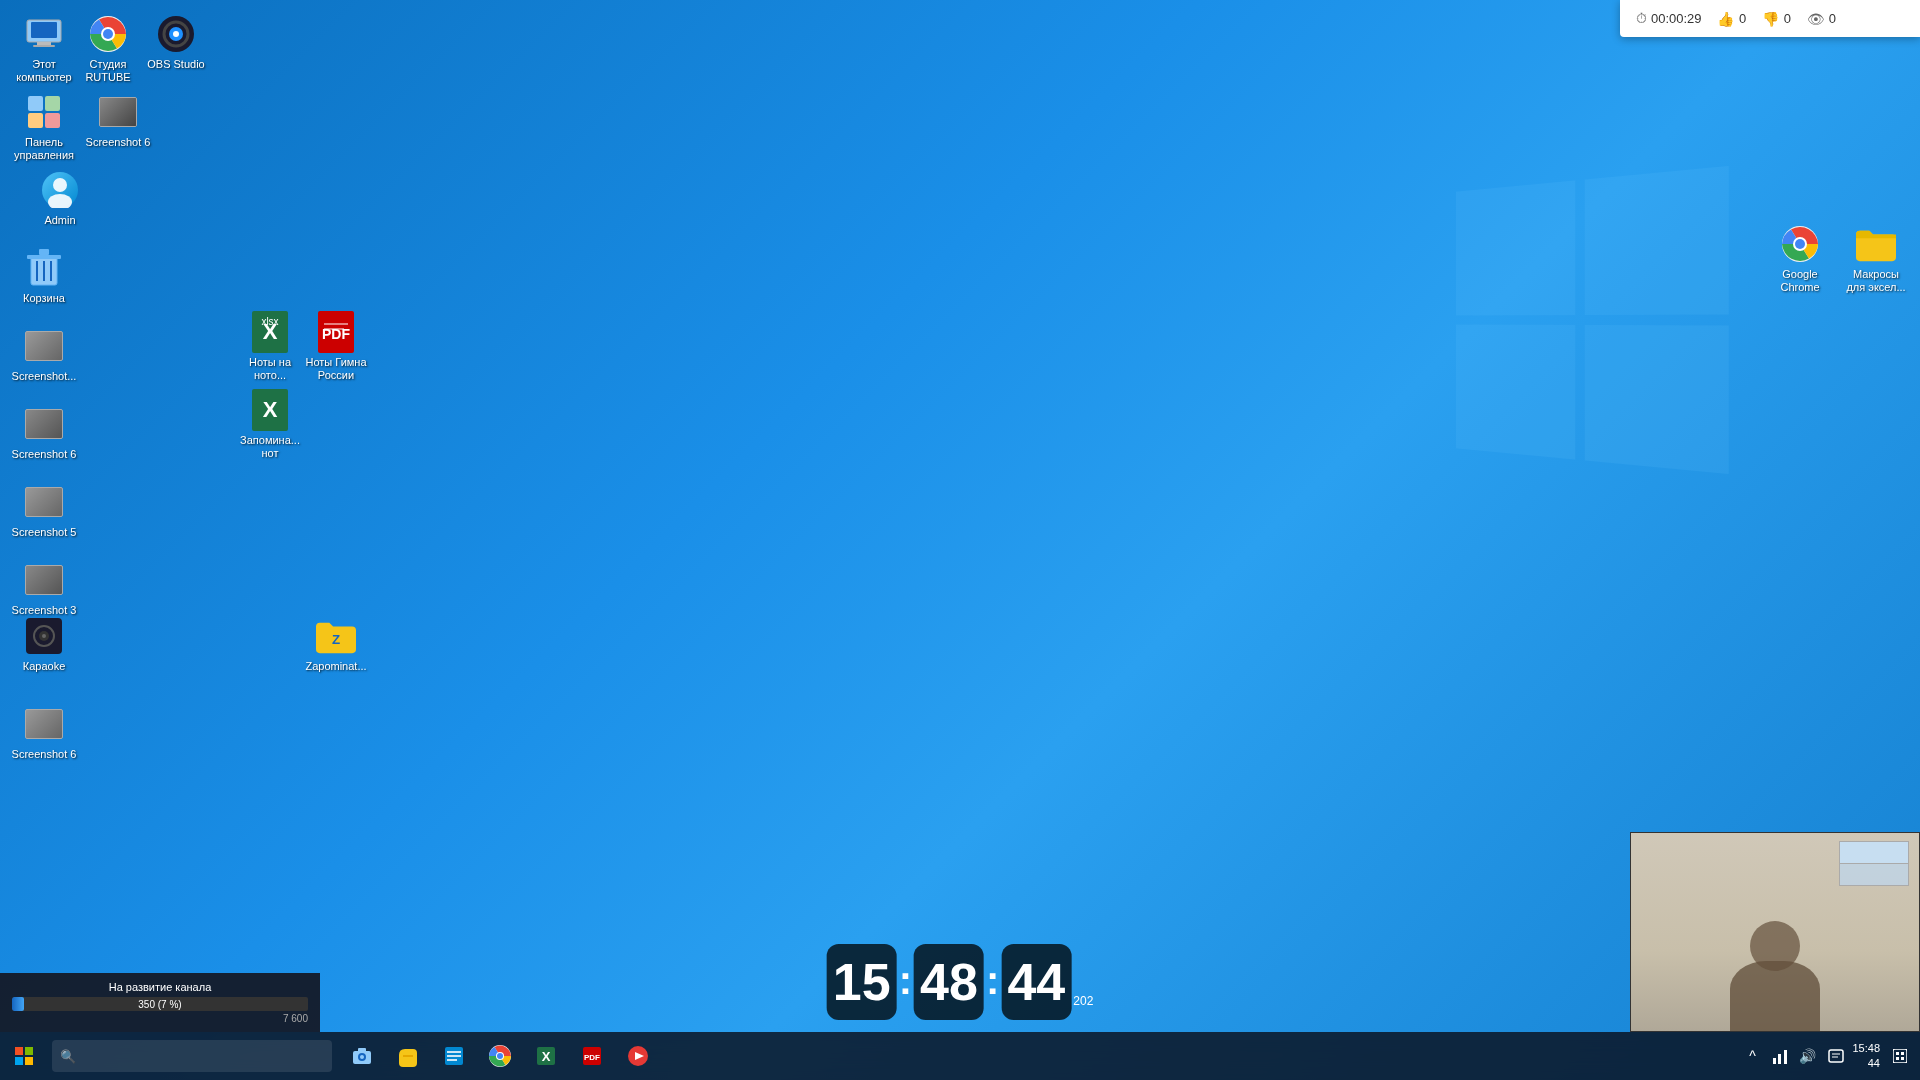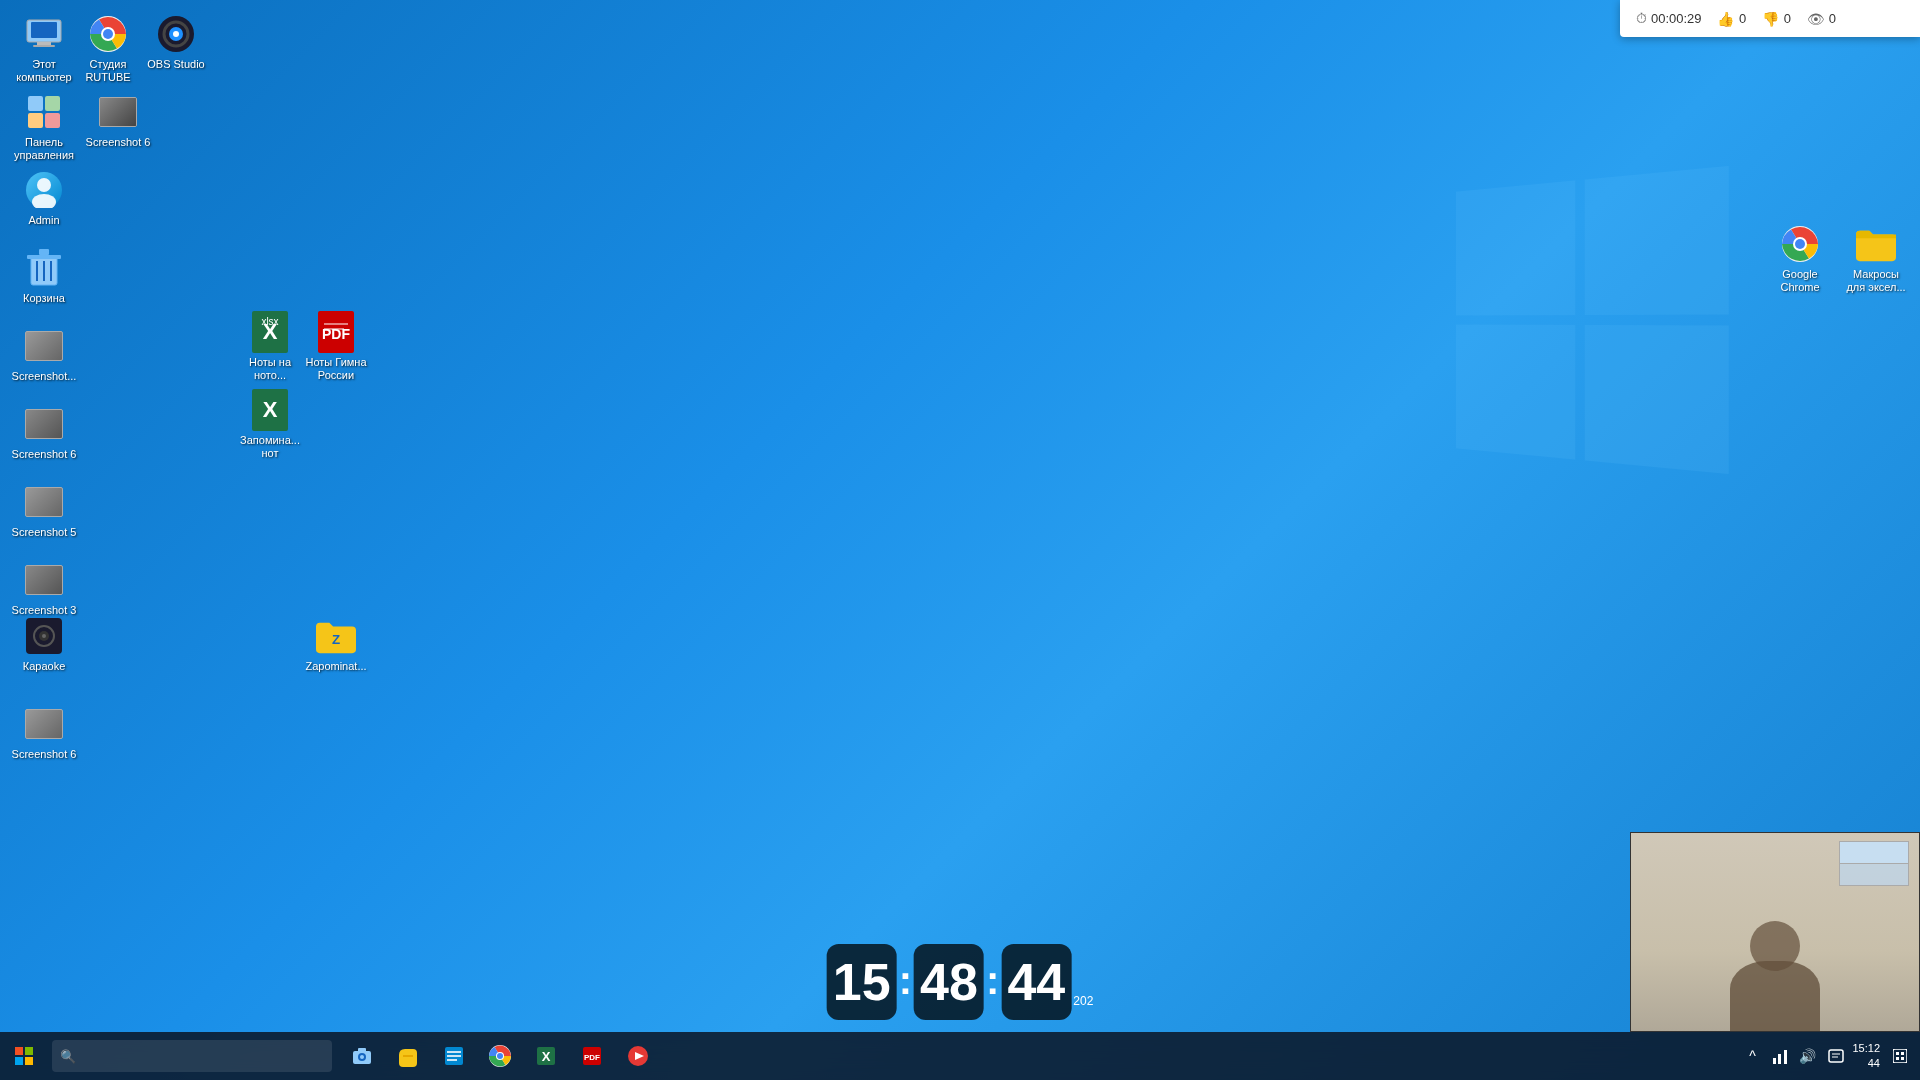--- a/index.html
+++ b/index.html
@@ -385,21 +385,21 @@
     <span class="icon-label">Панель<br>управления</span>
   </div>
 
   <div class="desktop-icon" style="left:68px; top:88px;margin-left:10px;">
     <div class="icon-img">
       <div class="screenshot-thumb" style="width:38px;height:30px;background:linear-gradient(135deg,#888,#555);border:1px solid #aaa;"></div>
     </div>
     <span class="icon-label">Screenshot 6</span>
   </div>
 
-  <div class="desktop-icon" style="left:4px; top:166px;justify-content:center;">
+  <div class="desktop-icon" style="left:20px; top:166px;justify-content:center;">
     <div class="icon-img">
       <svg width="36" height="36" viewBox="0 0 36 36">
         <defs>
           <linearGradient id="adminGrad" x1="0%" y1="0%" x2="100%" y2="100%">
             <stop offset="0%" style="stop-color:#4fc3f7"></stop>
             <stop offset="100%" style="stop-color:#0288d1"></stop>
           </linearGradient>
         </defs>
         <circle cx="18" cy="18" r="18" fill="url(#adminGrad)"></circle>
         <circle cx="18" cy="13" r="7" fill="white" opacity="0.9"></circle>
@@ -531,20 +531,28 @@
   <div class="desktop-icon" style="right:4px; top:220px; position:absolute;">
     <div class="icon-img">
       <svg width="42" height="36" viewBox="0 0 42 36">
         <path d="M0 8 Q0 4 4 4 L14 4 L18 8 L38 8 Q42 8 42 12 L42 32 Q42 36 38 36 L4 36 Q0 36 0 32 Z" fill="#f5c518"></path>
         <path d="M0 8 Q0 4 4 4 L14 4 L18 8 L42 8 L42 12 L0 12 Z" fill="#e6b800"></path>
       </svg>
     </div>
     <span class="icon-label">Макросы<br>для экcел...</span>
   </div>
 
+  <div class="progress-panel">
+    <div class="progress-label">На развитие канала</div>
+    <div class="progress-bar-bg">
+      <div class="progress-bar-fill" style="width: 4%;"></div>
+      <div class="progress-text">350 (7 %)</div>
+    </div>
+    <div class="progress-value-right">7 600</div>
+  </div>
 
   <div class="big-clock">
     <div class="clock-segment">15</div>
     <div class="clock-dots">:</div>
     <div class="clock-segment">48</div>
     <div class="clock-dots">:</div>
     <div class="clock-segment">44</div>
     <span style="color:white;font-size:12px;align-self:flex-end;padding-bottom:12px;">202</span>
   </div>
 
@@ -652,21 +660,21 @@
       <div class="taskbar-tray-icon">🔊</div>
       <div class="taskbar-tray-icon">
         <svg width="16" height="14" viewBox="0 0 16 14">
           <rect x="1" y="1" width="14" height="12" rx="2" fill="none" stroke="white" stroke-width="1.5"></rect>
           <line x1="4" y1="5" x2="12" y2="5" stroke="white" stroke-width="1"></line>
           <line x1="4" y1="8" x2="10" y2="8" stroke="white" stroke-width="1"></line>
         </svg>
       </div>
 
       <div class="sys-clock">
-        <div>15:12</div>
+        <div>15:48</div>
         <div>44</div>
       </div>
 
       <div class="taskbar-tray-icon">
         <svg width="14" height="14" viewBox="0 0 14 14">
           <rect x="0" y="0" width="14" height="14" rx="2" fill="none" stroke="white" stroke-width="1.5"></rect>
           <rect x="3" y="3" width="3" height="3" fill="white"></rect>
           <rect x="8" y="3" width="3" height="3" fill="white"></rect>
           <rect x="3" y="8" width="3" height="3" fill="white"></rect>
           <rect x="8" y="8" width="3" height="3" fill="white"></rect>

